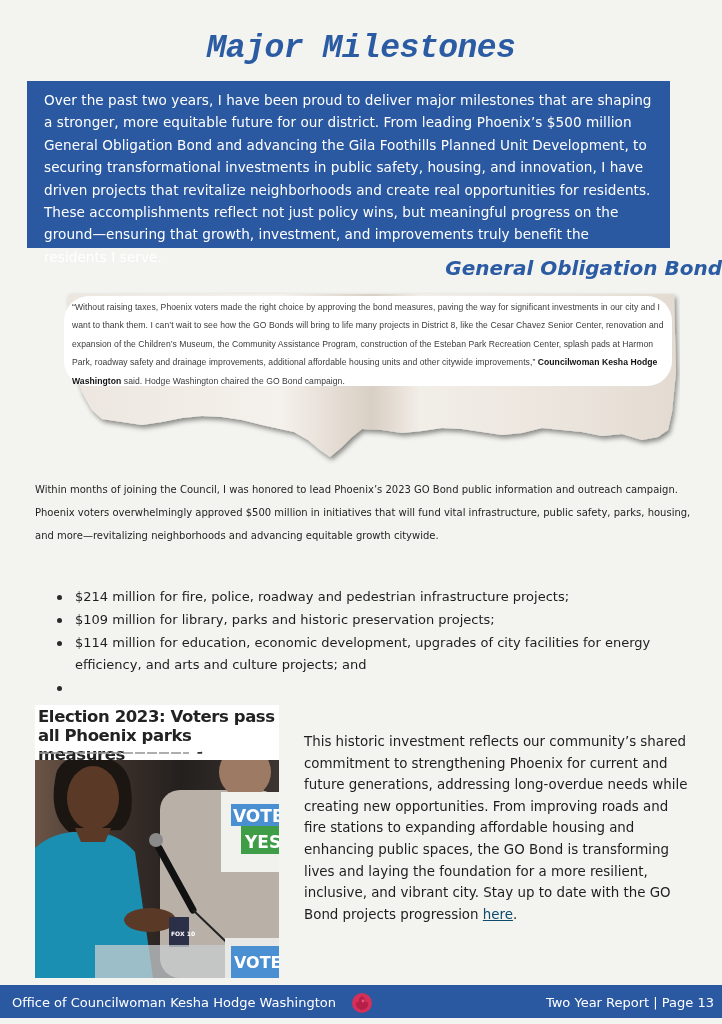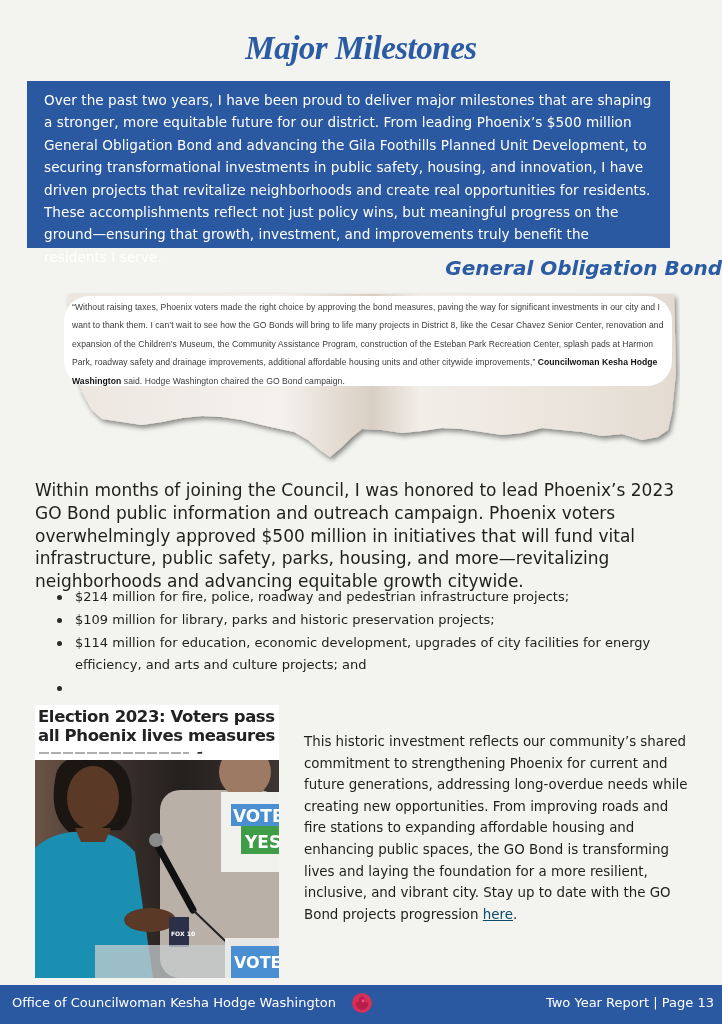--- a/index.html
+++ b/index.html
@@ -14,21 +14,21 @@
       overflow: hidden;
       font-family: "DejaVu Sans", sans-serif;
       color: #222;
     }
     .title {
       position: absolute;
       top: 30px;
       left: 0;
       width: 722px;
       text-align: center;
-      font-family: Liberation Serif, serif;
+      font-family: Liberation Mono, monospace;
       font-weight: bold;
       font-style: italic;
       font-size: 33px;
       letter-spacing: -0.5px;
       color: #2b5ba3;
       margin: 0;
     }
     .intro-box {
       position: absolute;
       top: 81px;
@@ -85,21 +85,21 @@
       border-radius: 25px;
     }
     .quote-card b {
       color: #111;
     }
     .body-para {
       position: absolute;
       top: 479px;
       left: 35px;
       width: 665px;
-      font-size: 17px;
+      font-size: 10px;
       line-height: 22.8px;
       color: #1e1e1e;
       margin: 0;
     }
     .bullets {
       position: absolute;
       top: 586px;
       left: 45px;
       width: 660px;
       margin: 0;
@@ -181,21 +181,21 @@
     }
     .side-para a {
       color: #0c4a6e;
       text-decoration: underline;
     }
     .footer {
       position: absolute;
       top: 985px;
       left: 0;
       width: 722px;
-      height: 40px;
+      height: 33px;
       background: #2b59a1;
       color: #ffffff;
       font-size: 13px;
     }
     .footer-left {
       position: absolute;
       left: 12px;
       top: 10px;
     }
     .footer-right {
@@ -248,21 +248,21 @@
 <p class="body-para">Within months of joining the Council, I was honored to lead Phoenix’s 2023 GO Bond public information and outreach campaign.  Phoenix voters overwhelmingly approved $500 million in initiatives that will fund vital infrastructure, public safety, parks, housing, and more—revitalizing neighborhoods and advancing equitable growth citywide.</p>
 
 <ul class="bullets">
   <li><span class="bullet-dot"></span><span>$214 million for fire, police, roadway and pedestrian infrastructure projects;</span></li>
   <li><span class="bullet-dot"></span><span>$109 million for library, parks and historic preservation projects;</span></li>
   <li><span class="bullet-dot"></span><span>$114 million for education, economic development, upgrades of city facilities for energy efficiency, and arts and culture projects; and</span></li>
   <li><span class="bullet-dot"></span></li>
 </ul>
 
 <div class="article">
-  <h3 class="article-headline">Election 2023: Voters pass all Phoenix lives measures</h3>
+  <h3 class="article-headline">Election 2023: Voters pass all Phoenix parks measures</h3>
   <div class="article-byline"></div>
   <span class="share-icon">➦</span>
   <div class="article-photo">
     <svg width="244" height="218" viewBox="0 0 244 218">
       <defs>
         <linearGradient id="bg" x1="0" x2="1" y1="0" y2="0">
           <stop offset="0" stop-color="#6b5446"></stop>
           <stop offset="0.35" stop-color="#3a2f2a"></stop>
           <stop offset="0.6" stop-color="#24201e"></stop>
           <stop offset="1" stop-color="#3c3531"></stop>

